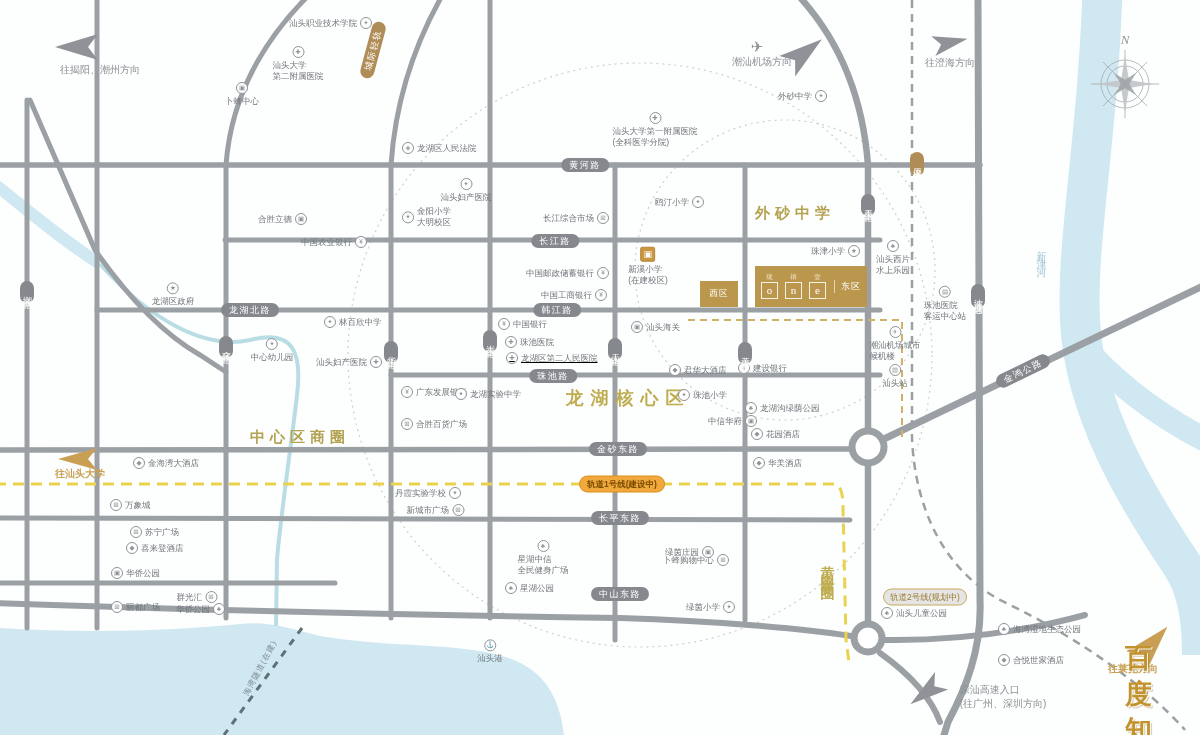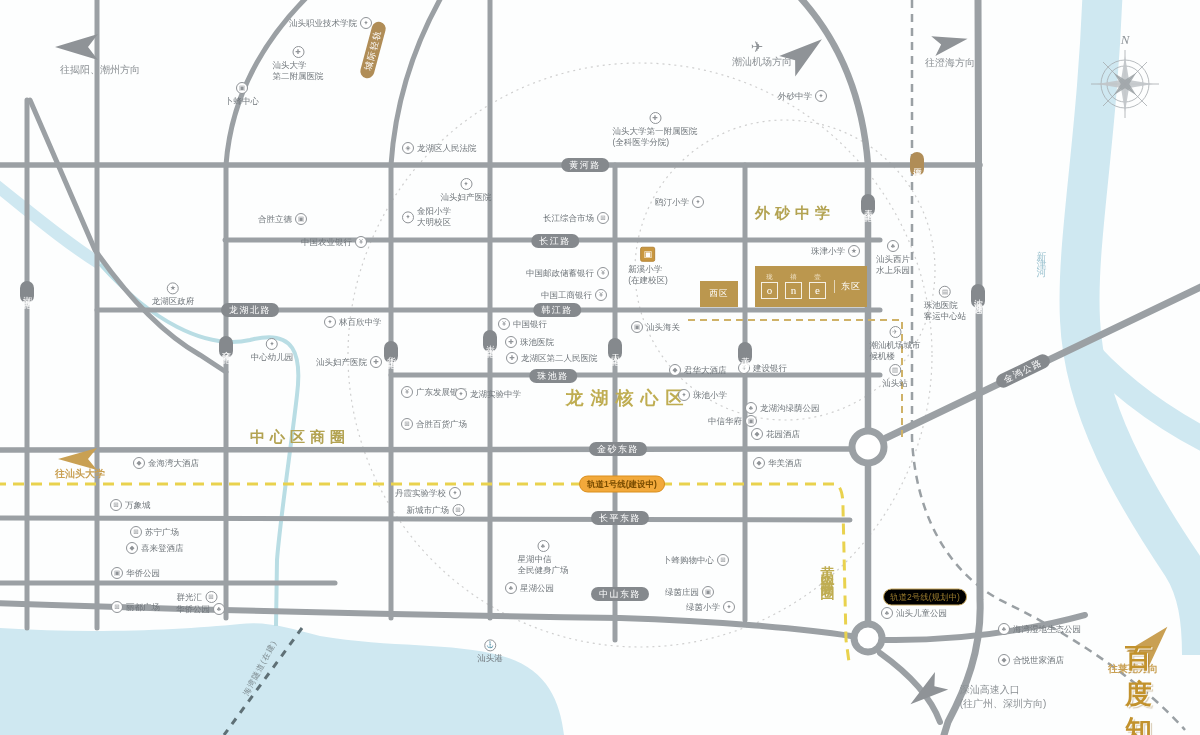--- a/index.html
+++ b/index.html
@@ -8,21 +8,21 @@
   #roadmap{position:absolute;left:0;top:0;}
   .lbl{position:absolute;transform:translate(-50%,-50%);white-space:pre-line;z-index:30;}
   .pill,.pill-gold{background:#85898d;color:#fff;font-size:9px;line-height:1;padding:2.5px 8px;
        border-radius:9px;letter-spacing:1.5px;white-space:nowrap;z-index:40;}
   .pill-gold{background:#b08d57;}
   .pill-v,.pill-gold-v{background:#85898d;color:#fff;font-size:9px;line-height:1;padding:8px 2.5px;
        border-radius:9px;writing-mode:vertical-lr;letter-spacing:2px;z-index:40;}
   .pill-gold-v{background:#b08d57;}
   .metro1{background:#f2a93b;color:#7a4d00;font-size:8.5px;font-weight:bold;border:1px solid #da8f1e;
        border-radius:9px;padding:1.5px 7px;white-space:nowrap;z-index:41;}
-  .metro2{background:#000000;color:#9a7b2d;font-size:8.5px;border:1px solid #c9a85c;
+  .metro2{background:#e5e5e5;color:#9a7b2d;font-size:8.5px;border:1px solid #c9a85c;
        border-radius:9px;padding:1.5px 6px;white-space:nowrap;z-index:41;}
   .area{color:#b3a352;font-size:15px;font-weight:bold;letter-spacing:5px;white-space:nowrap;}
   .area-lg{color:#bfad52;font-size:18px;font-weight:bold;letter-spacing:7px;white-space:nowrap;}
   .area-v{color:#bfad52;font-size:14px;font-weight:bold;writing-mode:vertical-lr;letter-spacing:5px;}
   .river-v{color:#9cc3d0;font-size:10px;writing-mode:vertical-lr;letter-spacing:8px;}
   .tunnel{color:#7d8a8f;font-size:8px;letter-spacing:1px;white-space:nowrap;}
   .dir{color:#8a8f93;font-size:10px;text-align:left;}
   .dir-gold{color:#c9a053;font-size:10px;font-weight:bold;}
   .plane{color:#8f9397;font-size:15px;}
   .wm{color:#c2922d;font-size:27px;font-weight:bold;letter-spacing:2px;
@@ -265,21 +265,21 @@
       <span class="tx">中国工商银行</span>
     </div>
     <div class="poi right" style="left: 505px; top: 324px; transform: translate(-7px, -50%);">
       <span class="ic bank">¥</span>
       <span class="tx">中国银行</span>
     </div>
     <div class="poi right" style="left: 512px; top: 342px; transform: translate(-7px, -50%);">
       <span class="ic hospital">✚</span>
       <span class="tx">珠池医院</span>
     </div>
-    <div class="poi right" style="left: 513px; top: 358px; transform: translate(-7px, -50%);">
+    <div class="poi right" style="left: 513px; top: 358px; transform: translate(-7px, -50%); text-decoration: underline;">
       <span class="ic hospital">✚</span>
       <span class="tx">龙湖区第二人民医院</span>
     </div>
     <div class="poi right" style="left: 638px; top: 327px; transform: translate(-7px, -50%);">
       <span class="ic building">▣</span>
       <span class="tx">汕头海关</span>
     </div>
     <div class="poi right" style="left: 676px; top: 370px; transform: translate(-7px, -50%);">
       <span class="ic hotel">◆</span>
       <span class="tx">君华大酒店</span>
@@ -382,21 +382,21 @@
 全民健身广场</span>
     </div>
     <div class="poi right" style="left: 512px; top: 588px; transform: translate(-7px, -50%);">
       <span class="ic park">♣</span>
       <span class="tx">星湖公园</span>
     </div>
     <div class="poi left" style="left: 722px; top: 560px; transform: translate(calc(-100% + 7px), -50%);">
       <span class="ic market">⊞</span>
       <span class="tx">卜蜂购物中心</span>
     </div>
-    <div class="poi left" style="left: 707px; top: 592px; transform: translate(calc(-100% + 7px), -50%); align-items: center;">
+    <div class="poi left" style="left: 707px; top: 552px; transform: translate(calc(-100% + 7px), -50%); align-items: center;">
       <span class="ic building">▣</span>
       <span class="tx">绿茵庄园</span>
     </div>
     <div class="poi left" style="left: 728px; top: 607px; transform: translate(calc(-100% + 7px), -50%);">
       <span class="ic school">✦</span>
       <span class="tx">绿茵小学</span>
     </div>
     <div class="poi above" style="left: 490px; top: 656px; transform: translate(-50%, calc(-100% + 8px));">
       <span class="ic anchor">⚓</span>
       <span class="tx">汕头港</span>

